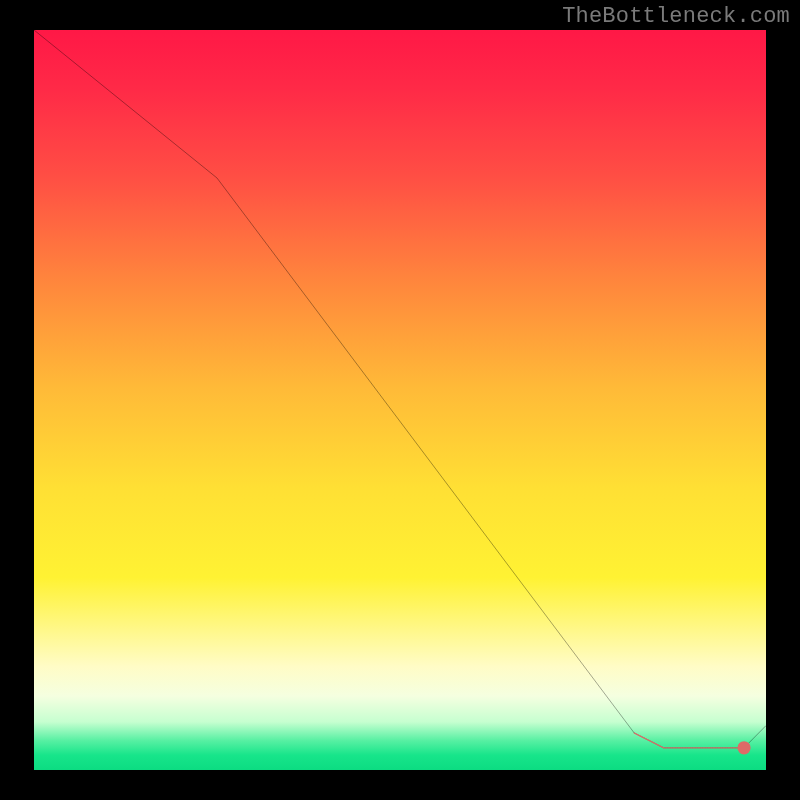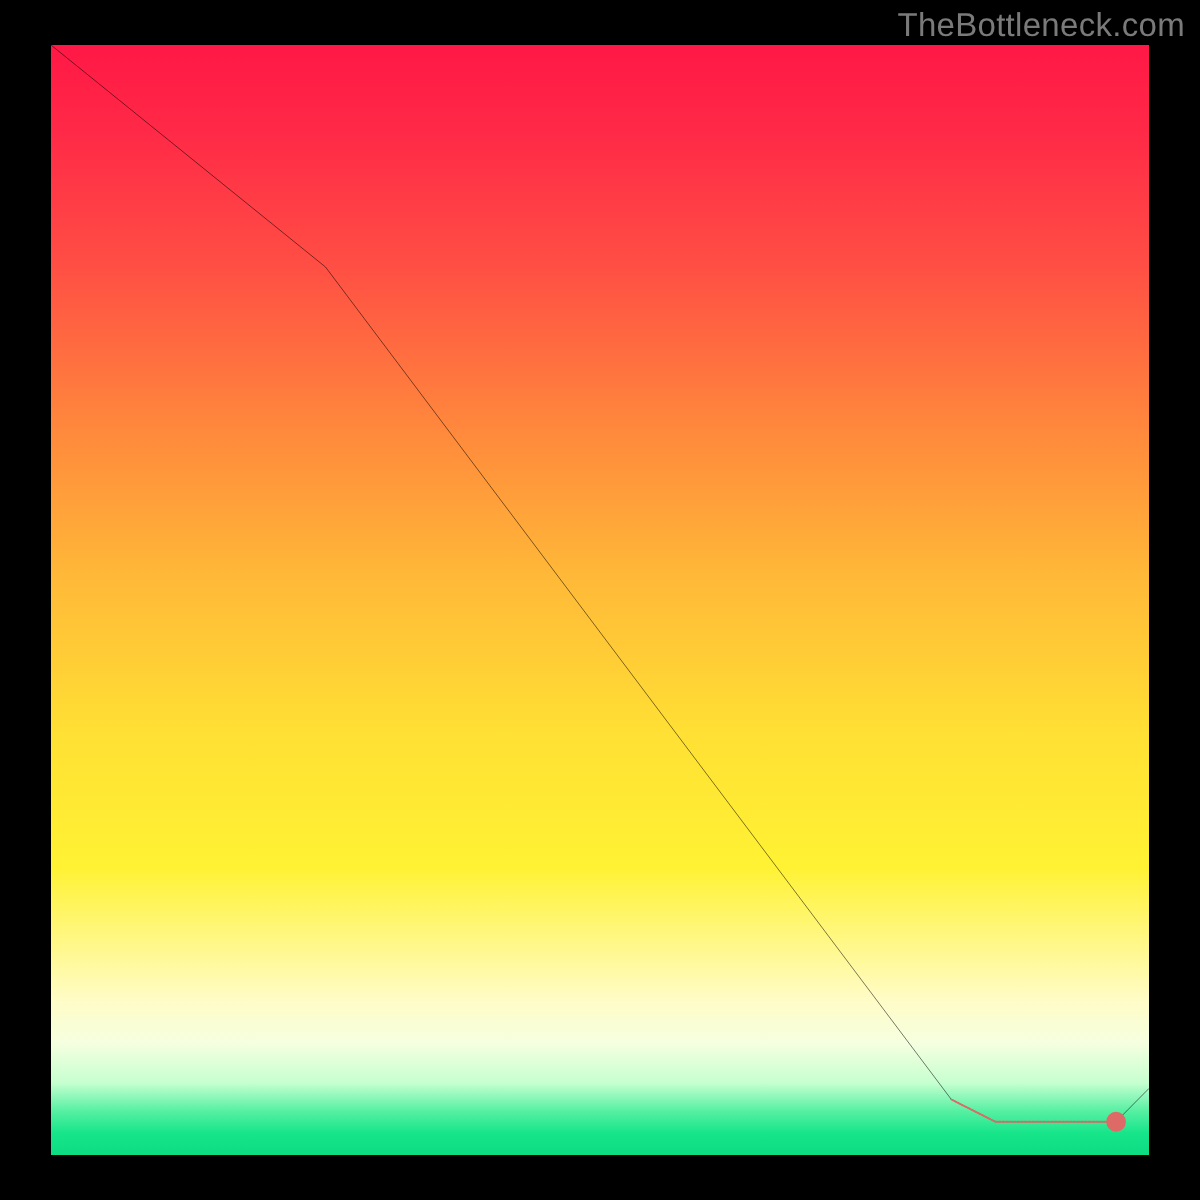--- a/index.html
+++ b/index.html
@@ -19,20 +19,21 @@
   }
   .watermark {
     position: absolute;
     top: 4px;
     right: 10px;
     color: #7a7a7a;
     font-size: 22px;
     font-weight: 400;
     letter-spacing: 0.2px;
     user-select: none;
+    font-family: Liberation Mono, monospace;
   }
   .plot {
     position: absolute;
     left: 34px;
     top: 30px;
     width: 732px;
     height: 740px;
   }
   .gradient {
     position: absolute;

